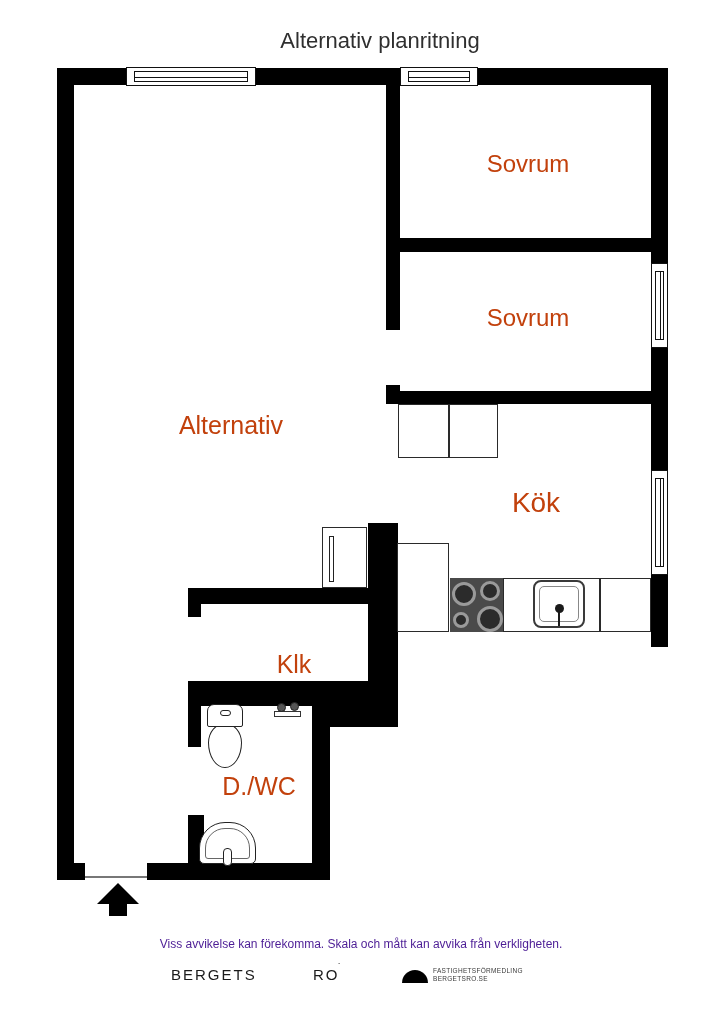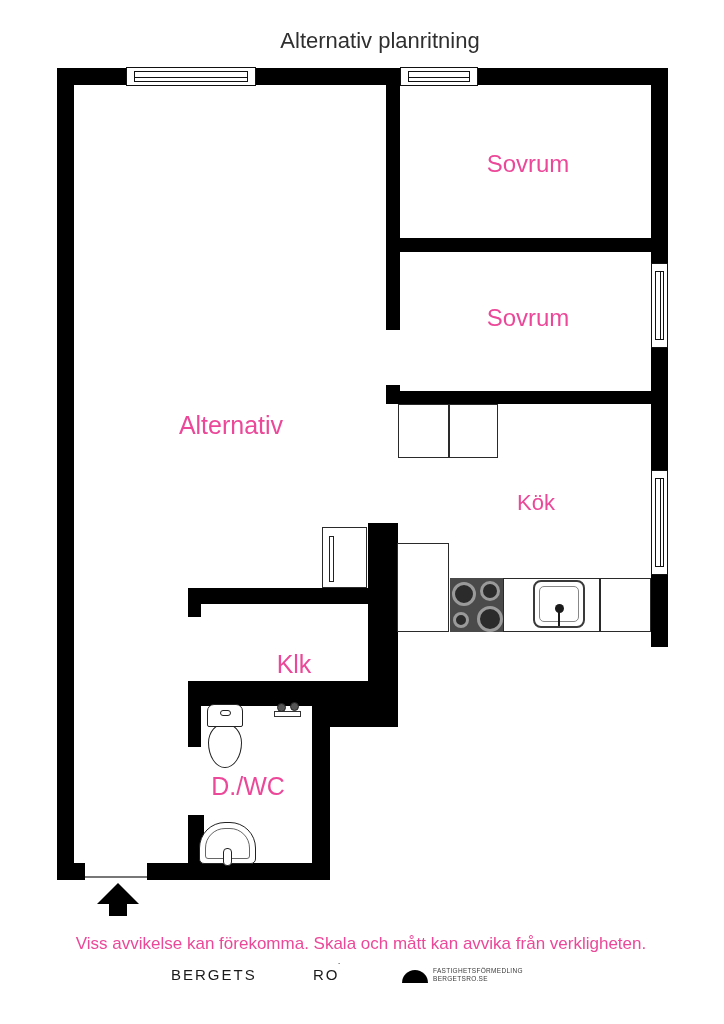--- a/index.html
+++ b/index.html
@@ -1,20 +1,20 @@
 <!DOCTYPE html>
 <html><head>
 <meta charset="utf-8">
 <style>
   html,body{margin:0;padding:0;background:#fff;}
   .plan{position:relative;width:724px;height:1024px;background:#ffffff;overflow:hidden;
         font-family:"Liberation Sans","DejaVu Sans",sans-serif;color:#1d1d1d;}
   .wall{position:absolute;background:#000;}
   .thin-line{position:absolute;background:#777;}
-  .lbl{position:absolute;transform:translate(-50%,-50%);white-space:nowrap;color:#ec4899;}
+  .lbl{position:absolute;transform:translate(-50%,-50%);white-space:nowrap;color:#c2410c;}
   .title{position:absolute;left:380px;top:41px;transform:translate(-50%,-50%);
          font-size:22px;color:#2f2f2f;}
   
   .win{position:absolute;background:#fff;border:1.5px solid #111;box-sizing:border-box;z-index:3;}
   .win .inner{position:absolute;border:1.1px solid #111;box-sizing:border-box;}
   .win-h .inner{left:7px;right:7px;top:3px;bottom:3px;}
   .win-v .inner{top:7px;bottom:7px;left:3px;right:3px;}
   .win .mid{position:absolute;background:#111;}
   .win-h .mid{left:7px;right:7px;top:50%;height:1.1px;}
   .win-v .mid{top:7px;bottom:7px;left:50%;width:1.1px;}
@@ -43,21 +43,21 @@
   .mixer .bar{position:absolute;left:0;top:9px;width:27px;height:6px;background:#fff;border:1.2px solid #333;box-sizing:border-box;}
   .mixer .knob{position:absolute;width:9px;height:9px;border-radius:50%;background:#555;border:1.2px solid #222;box-sizing:border-box;}
   .os-door{position:absolute;left:6px;top:8px;width:5px;height:46px;border:1.1px solid #222;background:#fff;box-sizing:border-box;}
   
   .arrow{position:absolute;left:97px;top:883px;width:42px;height:33px;z-index:2;}
   .arrow .head{position:absolute;left:0;top:0;width:0;height:0;
                border-left:21px solid transparent;border-right:21px solid transparent;border-bottom:21px solid #000;}
   .arrow .stem{position:absolute;left:12px;top:21px;width:18px;height:12px;background:#000;}
   
   .disclaimer{position:absolute;left:361px;top:944px;transform:translate(-50%,-50%);
-              font-size:17px;color:#ec4899;white-space:nowrap;}
+              font-size:12px;color:#4c1d95;white-space:nowrap;}
   .brand-word{position:absolute;top:966px;font-size:15px;letter-spacing:2px;color:#1a1a1a;}
   .brand-mark{position:absolute;left:338px;top:962px;font-size:9px;color:#1a1a1a;}
   .dome{position:absolute;left:402px;top:970px;width:26px;height:13px;background:#000;border-radius:13px 13px 0 0;}
   .brand-sub{position:absolute;left:433px;top:967px;font-size:6.5px;line-height:8px;
              letter-spacing:0.3px;color:#3a3a3a;}
 </style>
 </head>
 <body>
 
 <div class="plan">
@@ -144,23 +144,23 @@
   </div>
 
   <div class="arrow">
     <div class="head"></div>
     <div class="stem"></div>
   </div>
 
   <div class="lbl" style="left:528px;top:164px;font-size:24px">Sovrum</div>
   <div class="lbl" style="left:528px;top:318px;font-size:24px">Sovrum</div>
   <div class="lbl" style="left:231px;top:425px;font-size:25px">Alternativ</div>
-  <div class="lbl" style="left:536px;top:503px;font-size:22px">Kök</div>
+  <div class="lbl" style="left:536px;top:503px;font-size:28px">Kök</div>
   <div class="lbl" style="left:294px;top:664px;font-size:25px">Klk</div>
-  <div class="lbl" style="left:248px;top:786px;font-size:25px">D./WC</div>
+  <div class="lbl" style="left:259px;top:786px;font-size:25px">D./WC</div>
 
   <div class="disclaimer">Viss avvikelse kan förekomma. Skala och mått kan avvika från verkligheten.</div>
   <div class="brand-word" style="left:171px">BERGETS</div>
   <div class="brand-word" style="left:313px">RO</div>
   <div class="brand-mark">˙</div>
   <div class="dome"></div>
   <div class="brand-sub">
     <div>FASTIGHETSFÖRMEDLING</div>
     <div>BERGETSRO.SE</div>
   </div>

